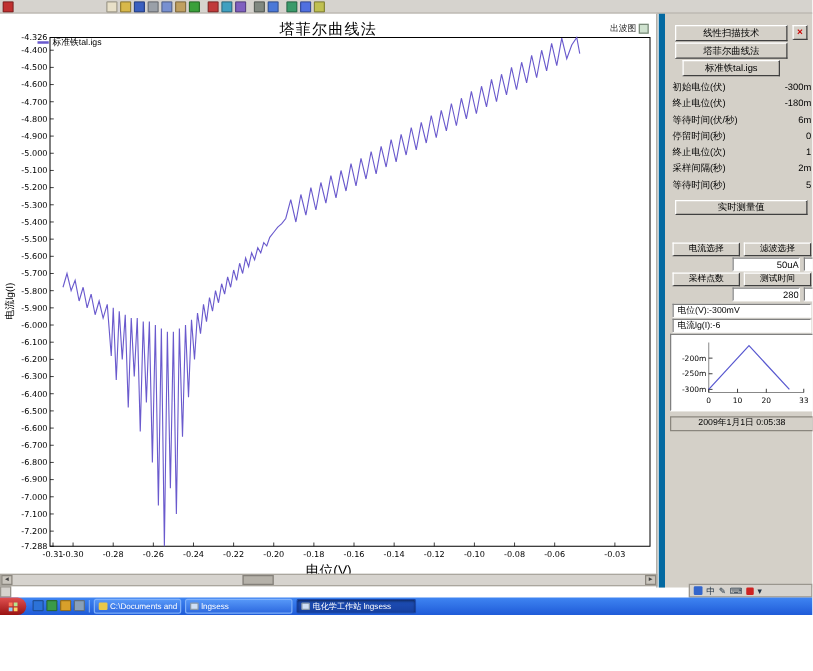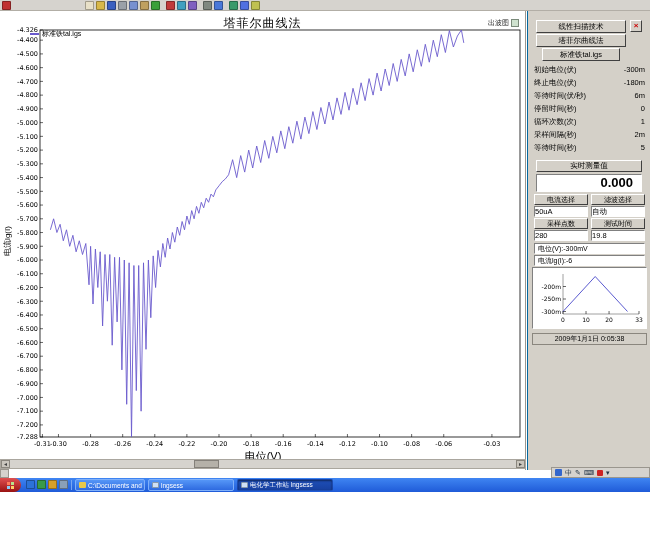--- a/index.html
+++ b/index.html
@@ -32,39 +32,39 @@
             text-align: center; font-size: 8px; color: #000; transform: rotate(-90deg); }
   .hscroll { position: absolute; left: 0; top: 448px; width: 526px; height: 10px;
              background: #d6d3ce; border: 1px solid #aaa69e; }
   .hs-btn { position: absolute; top: 0; width: 9px; height: 8px; background: #c9c5bd;
             border: 1px solid #8a867e; font-size: 5px; line-height: 7px; text-align: center; color:#444; }
   .hs-thumb { position: absolute; left: 193px; top: 0; width: 25px; height: 8px;
               background: #b5b1a9; border: 1px solid #84807a; }
 
   
   .side-panel { position: absolute; left: 527px; top: 11px; width: 123px; height: 459px;
-                background: #d4d0c8; border-left: 1px solid #0369a1; font-size: 7.5px; color: #000; }
+                background: #d4d0c8; border-left: 5px solid #0369a1; font-size: 7.5px; color: #000; }
   .btn3d { background: #d4d0c8; border-top: 1px solid #fff; border-left: 1px solid #fff;
            border-right: 1px solid #404040; border-bottom: 1px solid #404040;
            text-align: center; overflow: hidden; }
   .sunken { background: #fff; border-top: 1px solid #808080; border-left: 1px solid #808080;
             border-right: 1px solid #fff; border-bottom: 1px solid #fff; overflow: hidden; }
   .p-abs { position: absolute; }
   .p-tab { left: 8px; width: 90px; height: 13px; line-height: 11px; font-size: 7.5px; }
   .p-close { left: 102px; top: 9px; width: 12px; height: 12px; line-height: 10px;
              color: #c00; font-size: 8px; font-weight: bold; text-align: center; }
   .p-row { left: 6px; width: 111px; height: 11px; display: flex; justify-content: space-between;
            align-items: center; font-size: 7.5px; }
   .p-val { text-align: right; }
   .rt-btn { left: 8px; top: 149px; width: 106px; height: 12px; line-height: 10px; font-size: 7.5px; }
   .rt-display { left: 8px; top: 163px; width: 106px; height: 18px; line-height: 16px;
                 font-size: 13px; font-weight: bold; text-align: right; padding-right: 8px; }
   .half-l { left: 6px; width: 54px; height: 11px; line-height: 9px; font-size: 7px; }
   .half-r { left: 63px; width: 54px; height: 11px; line-height: 9px; font-size: 7px; }
-  .half-val { text-align: left; line-height: 9px; font-size: 7.5px; }
+  .half-val { text-align: right; line-height: 9px; font-size: 7.5px; margin-left: 48px; }
   .readout { left: 6px; width: 111px; height: 11px; line-height: 9px; font-size: 7px;
              padding-left: 3px; text-align: left; }
   .mini-box { left: 4px; top: 256px; width: 115px; height: 62px; }
   .mini-box svg { position: absolute; left: 0; top: 1px; width: 113px; height: 58px; }
   .datebar { left: 4px; top: 322px; width: 115px; height: 12px; line-height: 10px;
              font-size: 7px; text-align: center; background: #d4d0c8;
              border: 1px solid #8a867e; }
 
   
   .langbar { position: absolute; left: 551px; top: 467px; width: 99px; height: 11px;
@@ -255,34 +255,33 @@
     </div>
     <div class="p-abs p-row" style="top:79px">
       <span>等待时间(伏/秒)</span>
       <span class="p-val">6m</span>
     </div>
     <div class="p-abs p-row" style="top:92px">
       <span>停留时间(秒)</span>
       <span class="p-val">0</span>
     </div>
     <div class="p-abs p-row" style="top:105px">
-      <span>循环次数(次)</span>
+      <span>终止电位(次)</span>
       <span class="p-val">1</span>
     </div>
     <div class="p-abs p-row" style="top:118px">
       <span>采样间隔(秒)</span>
       <span class="p-val">2m</span>
     </div>
     <div class="p-abs p-row" style="top:131px">
       <span>等待时间(秒)</span>
       <span class="p-val">5</span>
     </div>
 
     <div class="p-abs rt-btn btn3d">实时测量值</div>
-    <div class="p-abs rt-display sunken">0.000</div>
 
     <div class="p-abs half-l btn3d" style="top:183px">电流选择</div>
     <div class="p-abs half-r btn3d" style="top:183px">滤波选择</div>
     <div class="p-abs half-l half-val sunken" style="top:195px">50uA</div>
     <div class="p-abs half-r half-val sunken" style="top:195px">自动</div>
 
     <div class="p-abs half-l btn3d" style="top:207px">采样点数</div>
     <div class="p-abs half-r btn3d" style="top:207px">测试时间</div>
     <div class="p-abs half-l half-val sunken" style="top:219px">280</div>
     <div class="p-abs half-r half-val sunken" style="top:219px">19.8</div>

